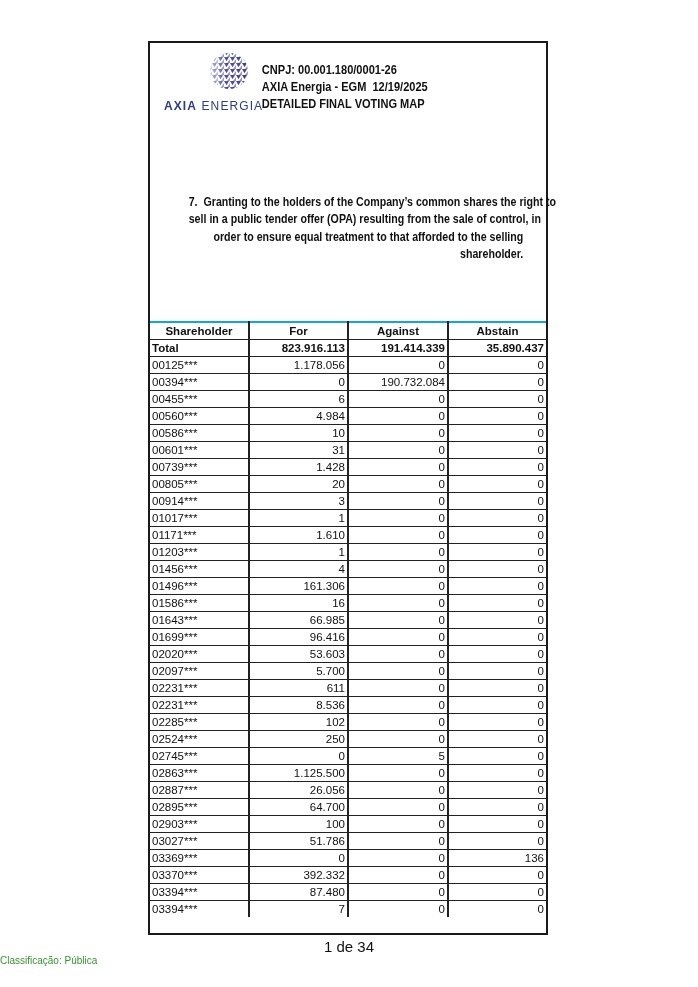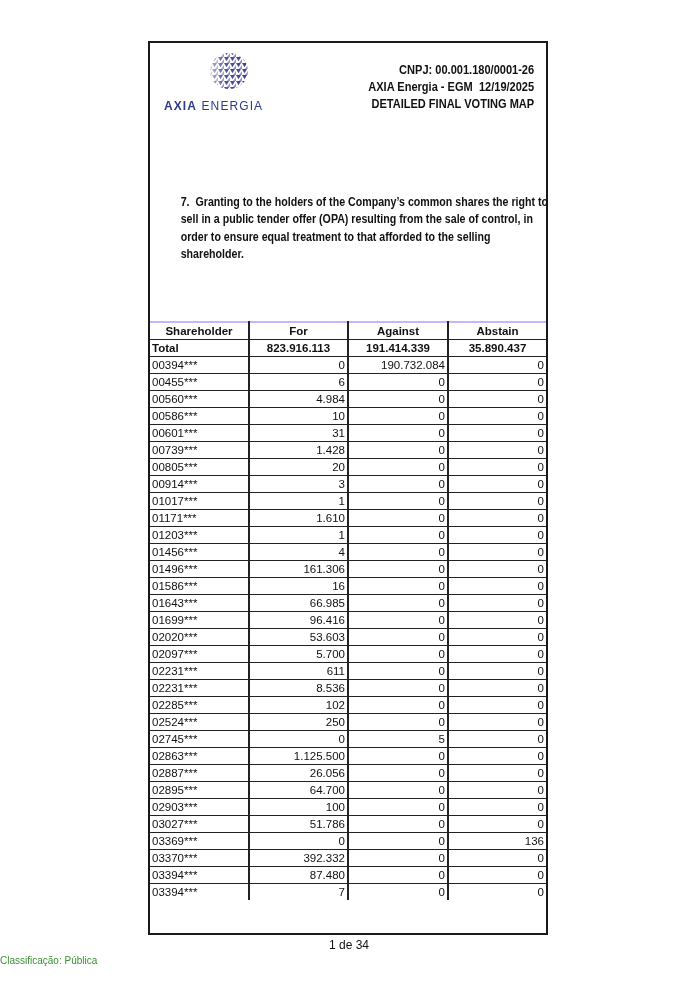--- a/index.html
+++ b/index.html
@@ -5,41 +5,41 @@
     html, body { margin: 0; padding: 0; background: #ffffff; }
     body { width: 698px; height: 987px; position: relative; overflow: hidden;
            font-family: "Liberation Sans", sans-serif; color: #111; }
     .box { position: absolute; left: 148px; top: 41px; width: 400px; height: 894px;
            box-sizing: border-box; border: 2px solid #1a1a1a; }
     .logo { position: absolute; left: 12px; top: 6px; width: 92px; height: 62px; }
     .logo svg { position: absolute; left: 44px; top: 2px; }
     .logo-text { position: absolute; left: 2px; top: 50px; font-size: 12px; letter-spacing: 1.1px;
                  color: #2e3b86; white-space: nowrap; }
     .logo-text b { font-weight: bold; }
-    .title-block { position: absolute; left: 100px; width: 296px; top: 19px; text-align: right;
+    .title-block { position: absolute; left: 100px; width: 296px; top: 19px; text-align: left;
                    font-weight: bold; font-size: 12px; line-height: 17.2px; }
     .title-block div { white-space: pre; transform: scaleX(0.92); }
-    .question { position: absolute; left: 0; width: 396px; top: 151px; text-align: left;
+    .question { position: absolute; left: 8px; width: 396px; top: 151px; text-align: right;
                 font-weight: bold; font-size: 12.6px; line-height: 17.4px; }
     .question div { white-space: pre; transform: scaleX(0.845); transform-origin: center; }
     table.votes { position: absolute; left: 0; top: 278px; width: 396px; border-collapse: collapse;
                   table-layout: fixed; font-size: 11.5px; }
     table.votes td, table.votes th { height: 16px; padding: 0 2px; border-top: 1px solid #222;
                   border-bottom: 1px solid #222; border-left: 2px solid #222; border-right: 2px solid #222;
                   white-space: nowrap; overflow: hidden; line-height: 16px; }
-    table.votes tr:first-child th { border-top: 2px solid #c4b5fd; }
+    table.votes tr:first-child th { border-top: 2px solid #0ea5e9; }
     table.votes td:first-child, table.votes th:first-child { border-left: none; }
     table.votes td:last-child, table.votes th:last-child { border-right: none; border-radius: 6px; }
     table.votes tr:last-child td { border-bottom: none; }
     th { font-weight: bold; text-align: center; }
-    .total td { font-weight: bold; text-align: center; }
+    .total td { font-weight: bold; text-align: right; }
     .total td:first-child { text-align: left; }
     td.num { text-align: right; }
     td.name { text-align: left; }
-    .footer-page { position: absolute; left: 0; width: 698px; top: 938px; text-align: center; font-size: 12px; }
+    .footer-page { position: absolute; left: 0; width: 698px; top: 938px; text-align: center; font-size: 15px; }
     .footer-class { position: absolute; left: 0; width: 698px; top: 955px; text-align: left; font-size: 10px; }
   </style>
 </head>
 <body>
 
 <div class="box">
   <div class="logo">
     <svg width="44" height="42" viewBox="0 0 44 42">
       <defs>
         <pattern id="tri" width="6" height="6" patternUnits="userSpaceOnUse">
@@ -91,20 +91,26 @@
         <th>Abstain</th>
       </tr>
     </thead>
     <tbody id="vote-body">
       <tr class="total">
         <td>Total</td>
         <td>823.916.113</td>
         <td>191.414.339</td>
         <td>35.890.437</td>
       </tr>
+    <tr>
+          <td class="name">00125***</td>
+          <td class="num">1.178.056</td>
+          <td class="num">0</td>
+          <td class="num">0</td>
+        </tr>
         <tr>
           <td class="name">00394***</td>
           <td class="num">0</td>
           <td class="num">190.732.084</td>
           <td class="num">0</td>
         </tr>
         <tr>
           <td class="name">00455***</td>
           <td class="num">6</td>
           <td class="num">0</td>

